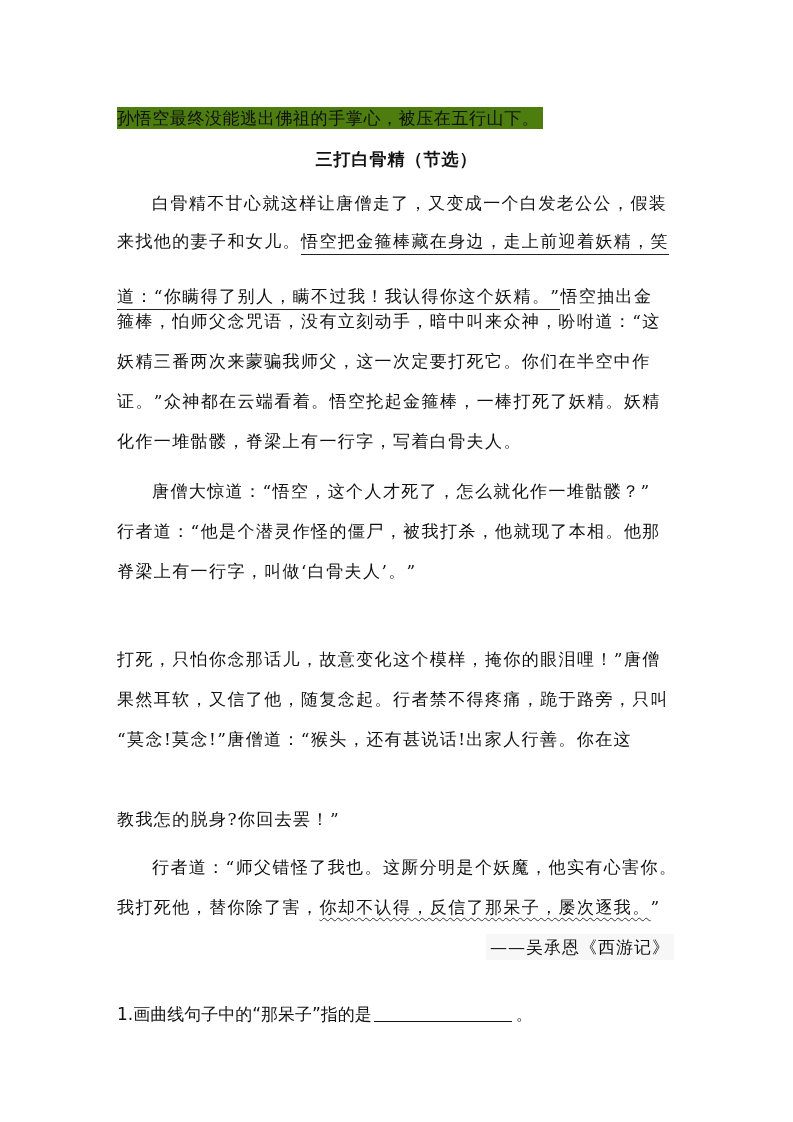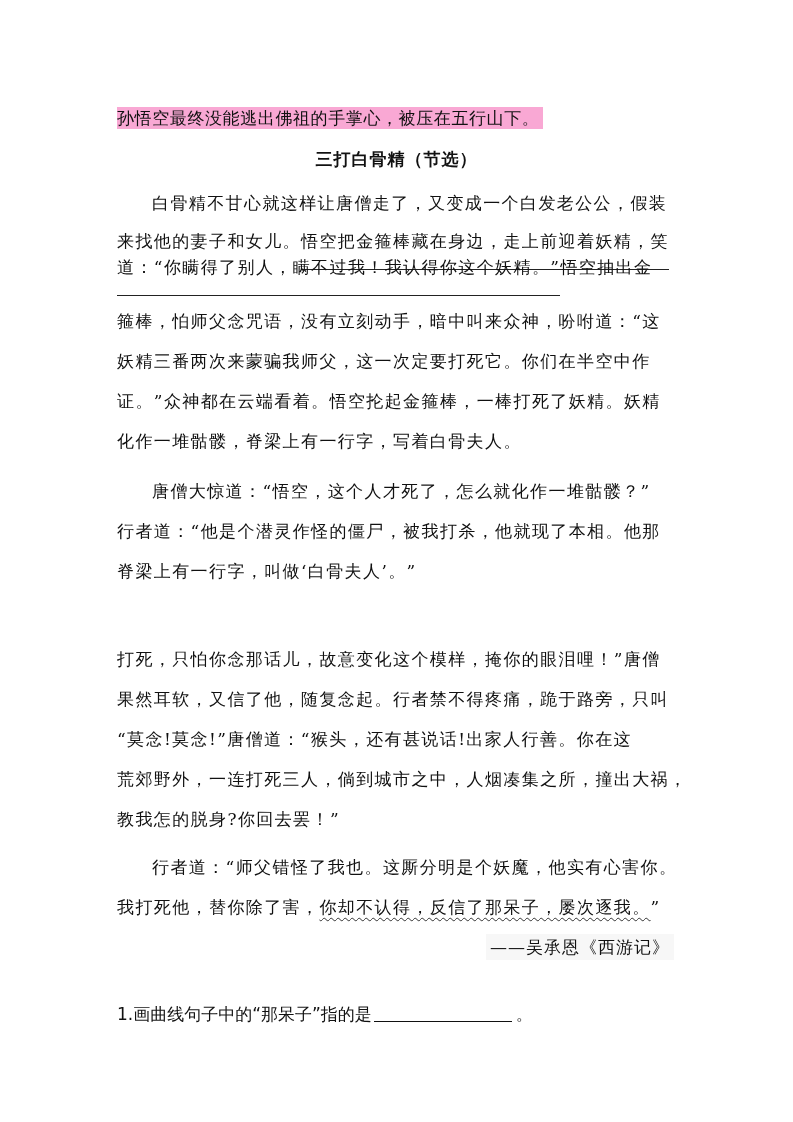--- a/index.html
+++ b/index.html
@@ -2,61 +2,60 @@
 <html><head>
   <meta charset="utf-8">
   <style>
     html, body { margin: 0; padding: 0; background: #ffffff; }
     body { width: 793px; height: 1122px; position: relative; overflow: hidden;
            font-family: "DejaVu Serif", "Liberation Serif", serif; color: #111; }
     .page { position: absolute; left: 0; top: 0; width: 793px; height: 1122px; }
     .line { position: absolute; left: 117px; width: 560px; font-size: 17px; line-height: 22px;
             white-space: nowrap; letter-spacing: 1.4px; }
     .sans { font-family: "DejaVu Sans", "Liberation Sans", sans-serif; letter-spacing: 0.6px; }
-    .first-line { top: 107px; background: #f9a8d4; padding-right: 4px; left: 117px; width: auto; }
+    .first-line { top: 107px; background: #4d7c0f; padding-right: 4px; left: 117px; width: auto; }
     .title { position: absolute; top: 148px; left: 0; width: 793px; text-align: center;
              font-family: "DejaVu Sans", "Liberation Sans", sans-serif; font-size: 17px; font-weight: bold; letter-spacing: 1px; }
     .indent { padding-left: 35px; }
-    .ul-straight { border-bottom: 1.5px solid #222; padding-bottom: 18px; }
+    .ul-straight { border-bottom: 1.5px solid #222; padding-bottom: 3px; }
     .ul-wavy { text-decoration: underline wavy #333; text-decoration-thickness: 1px; text-underline-offset: 4px; }
     .attribution { position: absolute; top: 934px; right: 119px; font-size: 17px; line-height: 22px;
                    background: #f7f7f7; padding: 2px 4px; letter-spacing: 1px; margin-left: 29px; }
     .question { position: absolute; top: 983px; left: 117px; font-family: "DejaVu Sans", "Liberation Sans", sans-serif;
                 font-size: 17px; line-height: 22px; white-space: nowrap; margin-top: 20px; }
     .blank { display: inline-block; width: 138px; border-bottom: 1.2px solid #111; height: 18px; vertical-align: -2px; margin: 0 4px 0 2px; }
   </style>
 </head>
 <body>
 
 <div class="page">
 
   <div class="line sans first-line">孙悟空最终没能逃出佛祖的手掌心，被压在五行山下。</div>
 
   <div class="title">三打白骨精（节选）</div>
 
   <div class="line indent" style="top:192px">白骨精不甘心就这样让唐僧走了，又变成一个白发老公公，假装</div>
   <div class="line" style="top:230px">
     <span>来找他的妻子和女儿。</span><span class="ul-straight">悟空把金箍棒藏在身边，走上前迎着妖精，笑</span>
   </div>
-  <div class="line" style="top:256px">
+  <div class="line" style="top:285px">
     <span class="ul-straight">道：“你瞒得了别人，瞒不过我！我认得你这个妖精。”</span><span>悟空抽出金</span>
   </div>
   <div class="line" style="top:310px">箍棒，怕师父念咒语，没有立刻动手，暗中叫来众神，吩咐道：“这</div>
   <div class="line" style="top:350px">妖精三番两次来蒙骗我师父，这一次定要打死它。你们在半空中作</div>
   <div class="line" style="top:390px">证。”众神都在云端看着。悟空抡起金箍棒，一棒打死了妖精。妖精</div>
   <div class="line" style="top:430px">化作一堆骷髅，脊梁上有一行字，写着白骨夫人。</div>
 
   <div class="line indent" style="top:480px">唐僧大惊道：“悟空，这个人才死了，怎么就化作一堆骷髅？”</div>
   <div class="line" style="top:520px">行者道：“他是个潜灵作怪的僵尸，被我打杀，他就现了本相。他那</div>
   <div class="line" style="top:560px">脊梁上有一行字，叫做‘白骨夫人’。”</div>
 
   <div class="line" style="top:648px">打死，只怕你念那话儿，故意变化这个模样，掩你的眼泪哩！”唐僧</div>
   <div class="line" style="top:688px">果然耳软，又信了他，随复念起。行者禁不得疼痛，跪于路旁，只叫</div>
   <div class="line" style="top:728px">“莫念!莫念!”唐僧道：“猴头，还有甚说话!出家人行善。你在这</div>
-  <div class="line" style="top:768px">荒郊野外，一连打死三人，倘到城市之中，人烟凑集之所，撞出大祸，</div>
   <div class="line" style="top:808px">教我怎的脱身?你回去罢！”</div>
 
   <div class="line indent" style="top:856px">行者道：“师父错怪了我也。这厮分明是个妖魔，他实有心害你。</div>
   <div class="line" style="top:896px">
     <span>我打死他，替你除了害，</span><span class="ul-wavy">你却不认得，反信了那呆子，屡次逐我。</span><span>”</span>
   </div>
 
   <div class="attribution">——吴承恩《西游记》</div>
 
   <div class="question">

